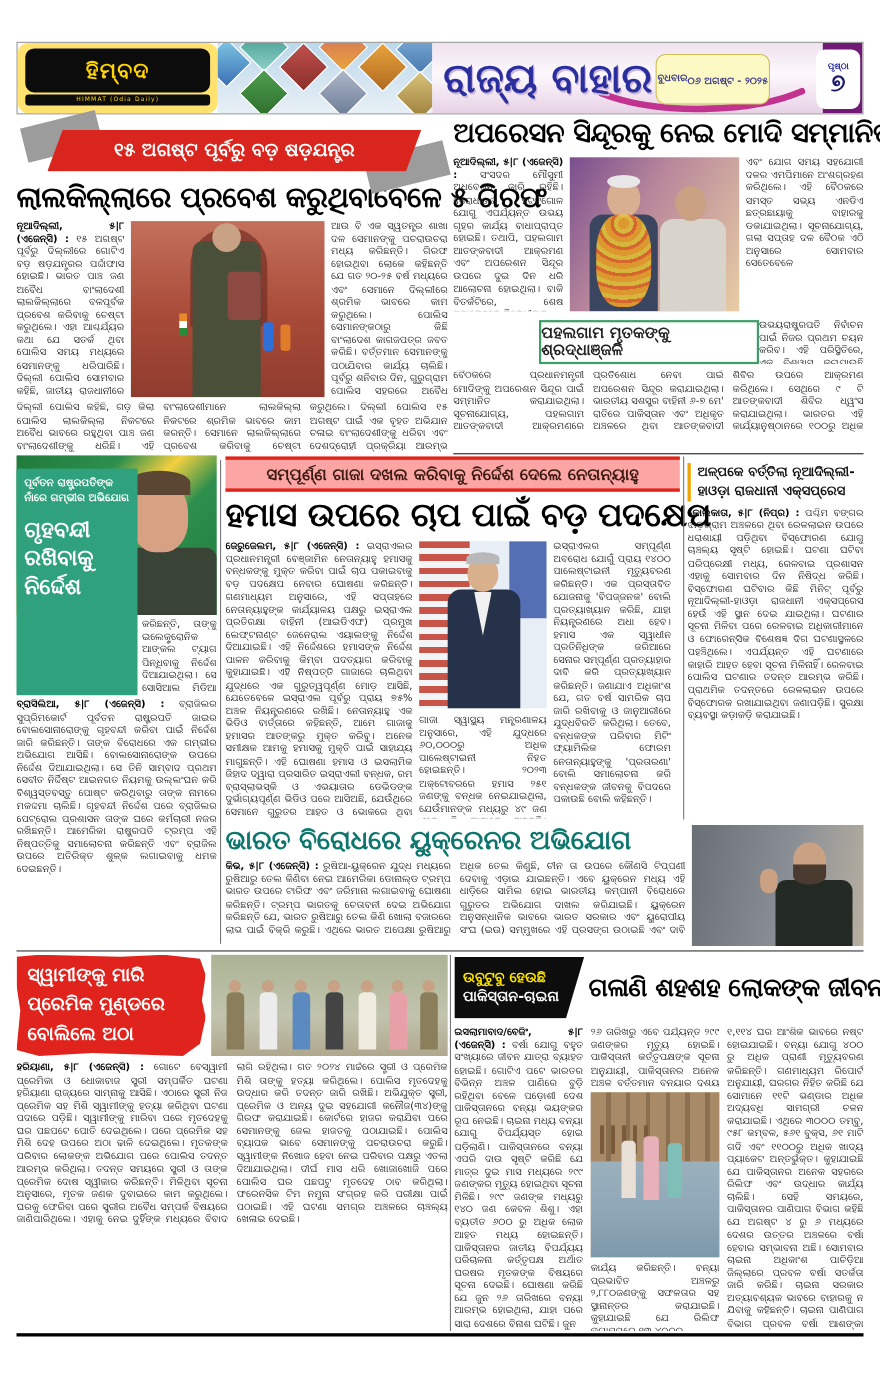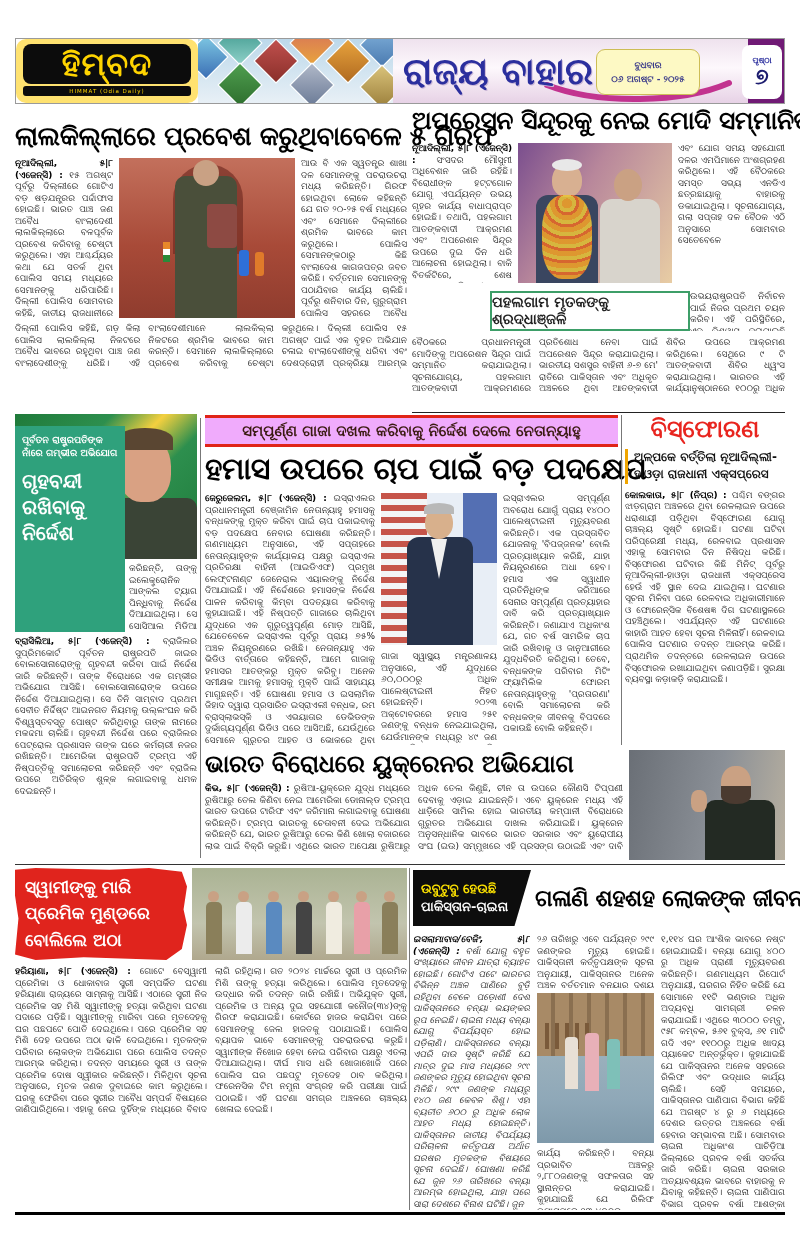--- a/index.html
+++ b/index.html
@@ -7,30 +7,30 @@
   body { width:800px; height:1258px; position:relative; font-family:"DejaVu Sans", sans-serif; color:#1a1a1a; }
   .abs { position:absolute; }
   .just { text-align:justify; overflow:hidden; }
   .body-txt { font-size:9px; line-height:1.28; color:#222; }
   .dateline { font-weight:bold; color:#000; }
 
   
   .masthead { top:38px; left:15px; width:770px; height:66px; border:1px solid #9a9a9a; display:flex; overflow:hidden; }
   .logo-card { width:182px; background:#ffe270; border-radius:10px; padding:5px 7px; position:relative; flex:none; }
   .logo-box { background:#0c0c0c; border-radius:8px; height:40px; display:flex; align-items:center; justify-content:center;
-              color:#ffd400; font-size:32px; font-weight:bold; letter-spacing:1px; }
+              color:#ffd400; font-size:20px; font-weight:bold; letter-spacing:1px; }
   .logo-sub { background:#0c0c0c; border-radius:3px; margin-top:2px; height:10px; display:flex; align-items:center; justify-content:center;
               color:#ffd400; font-size:5.5px; letter-spacing:1px; }
   .collage { width:195px; position:relative; background:linear-gradient(180deg,#bcd8ea,#e8f0f6); overflow:hidden; flex:none; }
   .dm { position:absolute; width:32px; height:32px; transform:rotate(45deg); border:1px solid #fff; }
   .title-area { flex:1; position:relative; background:linear-gradient(180deg,#efe2ee,#fdf8fc 45%,#e7d2e6); display:flex; align-items:center; }
   .section-title { color:#2b2f9e; font-size:37px; font-weight:bold; padding-left:10px; text-shadow:1px 1px 0 #cbb8d8; position:relative; z-index:2; }
   .swoosh { position:absolute; left:150px; top:40px; z-index:1; }
   .date-box { position:absolute; right:48px; top:10px; width:104px; height:46px; background:#fdf9c4; border:1px solid #cdbd56;
-              border-radius:9px; display:flex; flex-direction:column; align-items:center; justify-content:center; z-index:3; }
+              border-radius:9px; display:flex; flex-direction:row; align-items:center; justify-content:center; z-index:3; }
   .date-day { font-size:9px; font-weight:bold; color:#3a3a8a; }
   .date-date { font-size:9px; font-weight:bold; color:#3a3a8a; margin-top:3px; }
   .page-band { width:36px; background:#701a75; position:relative; flex:none; }
   .page-card { position:absolute; right:2px; top:6px; width:40px; height:54px; background:#fff; border-radius:8px;
                display:flex; flex-direction:column; align-items:center; justify-content:center; }
   .page-label { font-size:8px; font-weight:bold; color:#2b2f9e; }
   .page-num { font-size:22px; font-weight:bold; color:#1b1b6e; line-height:1; }
 
   
   .a1 { top:112px; left:15px; width:392px; }
@@ -84,21 +84,21 @@
   .bo-hair { position:absolute; left:102px; top:14px; width:56px; height:22px; border-radius:50% 50% 0 0; background:#5a4632; }
   .bo-suit { position:absolute; left:88px; top:84px; width:94px; height:62px; background:#3a4436; border-radius:10px 10px 0 0; }
   .green-box { position:absolute; left:0; top:12px; width:110px; height:206px; background:#2fa17c; color:#fff; padding:8px 7px; }
   .gb-small { font-size:9.5px; font-weight:bold; line-height:1.35; }
   .gb-big { font-size:20px; font-weight:800; line-height:1.3; margin-top:8px; }
   .a3-side { position:absolute; right:0; top:149px; width:68px; height:66px; }
   .a3-body { position:absolute; left:0; top:222px; width:182px; height:218px; }
 
   
   .a4 { top:415px; left:205px; width:413px; position:absolute; }
-  .kicker { border-top:3px solid #e02418; border-bottom:3px solid #e02418; background:#f0abfc; text-align:center;
+  .kicker { border-top:3px solid #e02418; border-bottom:3px solid #e02418; background:#fca5a5; text-align:center;
             font-size:15px; font-weight:bold; color:#3a1a10; padding:4px 0; }
   .a4-head { font-size:30px; font-weight:800; color:#000; white-space:nowrap; letter-spacing:-0.5px; margin-top:4px; }
   .a4-row { display:flex; gap:6px; margin-top:6px; height:252px; }
   .a4-colA { width:170px; }
   .a4-mid { width:116px; flex:none; }
   .a4-colB { width:107px; }
   .photo-netanyahu { width:116px; height:152px; position:relative; overflow:hidden; background:#e8eef6; }
   .nt-stripes { position:absolute; left:0; top:0; width:46px; height:100%;
      background:repeating-linear-gradient(180deg,#c0392b 0 6px,#f5f5f5 6px 12px); opacity:.85; }
   .nt-blue { position:absolute; right:0; top:0; width:34px; height:70px; background:#2e4fa3; opacity:.8; }
@@ -112,21 +112,21 @@
   .a5 { top:415px; left:625px; width:160px; position:absolute; }
   .a5-head { color:#e8251f; font-size:24px; font-weight:800; text-align:center; }
   .a5-sub { border-left:3px solid #f0a500; padding-left:6px; margin-top:6px; font-size:12px; font-weight:bold; line-height:1.45; color:#111; }
   .a5-body { margin-top:6px; height:240px; }
 
   .vrule1 { top:418px; left:200px; width:1px; height:440px; background:#777; }
   .vrule2 { top:415px; left:621px; width:1px; height:330px; background:#777; }
 
   
   .a6 { top:750px; left:205px; width:580px; height:113px; position:absolute; }
-  .a6-head { font-size:24px; font-weight:800; color:#000000; white-space:nowrap; letter-spacing:-0.3px; width:418px; }
+  .a6-head { font-size:24px; font-weight:800; color:#0f766e; white-space:nowrap; letter-spacing:-0.3px; width:418px; }
   .a6-body { width:418px; margin-top:5px; height:72px; column-count:2; column-gap:8px; }
   .photo-zelensky { position:absolute; right:0; top:0; width:156px; height:110px; overflow:hidden;
      background:linear-gradient(100deg,#6a6f76 0%,#8a8f96 55%,#b8b0a0 100%); }
   .zl-face { position:absolute; left:92px; top:16px; width:30px; height:36px; border-radius:46%; background:#caa183; }
   .zl-beard { position:absolute; left:92px; top:36px; width:30px; height:18px; border-radius:0 0 45% 45%; background:#4a3a30; }
   .zl-body { position:absolute; left:76px; top:50px; width:70px; height:60px; background:#232a23; border-radius:10px 10px 0 0; }
   .zl-hand { position:absolute; left:62px; top:40px; width:16px; height:22px; border-radius:40%; background:#caa183; }
 
   .hrule-mid { top:864px; left:15px; width:770px; height:1px; background:#333; }
 
@@ -142,21 +142,21 @@
 
   
   .a8 { top:868px; left:413px; width:372px; position:absolute; }
   .a8-hrow { display:flex; align-items:center; height:60px; }
   .black-box { width:118px; height:56px; flex:none; background:#0d0d0d; color:#fff; padding:6px 8px;
      clip-path:polygon(0 0,100% 0,86% 100%,0 100%); display:flex; flex-direction:column; justify-content:center; }
   .bb-l1 { color:#ffe400; font-size:13px; font-weight:800; }
   .bb-l2 { color:#fff; font-size:13px; font-weight:800; margin-top:2px; }
   .a8-head { font-size:23px; font-weight:800; color:#000; white-space:nowrap; letter-spacing:-0.5px; padding-left:4px; }
   .a8-row { display:flex; gap:7px; margin-top:6px; height:276px; }
-  .a8-c1 { width:117px;font-style:italic; }
+  .a8-c1 { width:117px; }
   .a8-c2 { width:117px; flex:none; display:flex; flex-direction:column; gap:5px; }
   .a8-c3 { flex:1; }
   .a8-c2t { height:54px; }
   .a8-c2b { flex:1; }
   .photo-flood { width:117px; height:150px; flex:none; position:relative; overflow:hidden; background:#b59a7a; }
   .fl-bldg { position:absolute; left:0; top:0; width:100%; height:42%;
      background:repeating-linear-gradient(90deg,#a88a66 0 14px,#8a6f50 14px 18px); }
   .fl-water { position:absolute; left:0; bottom:0; width:100%; height:58%;
      background:linear-gradient(180deg,#9ab0bc 0%,#8fa8b8 50%,#7e99aa 100%); }
   .fl-p1 { position:absolute; left:28px; top:44px; width:13px; height:52px; background:#e8e0d6; border-radius:4px 4px 0 0; }
@@ -199,20 +199,25 @@
   </div>
   <div class="page-band">
     <div class="page-card">
       <div class="page-label">ପୃଷ୍ଠା</div>
       <div class="page-num">୭</div>
     </div>
   </div>
 </div>
 
 <div class="abs a1">
+  <div class="ribbon-wrap">
+    <div class="ribbon-shadow1"></div>
+    <div class="ribbon-shadow2"></div>
+    <div class="ribbon">୧୫ ଅଗଷ୍ଟ ପୂର୍ବରୁ ବଡ଼ ଷଡ଼ଯନ୍ତ୍ର</div>
+  </div>
   <div class="a1-head">ଲାଲକିଲ୍ଲାରେ ପ୍ରବେଶ କରୁଥିବାବେଳେ ୫ ଗିରଫ</div>
   <div class="a1-row">
     <div class="a1-colL body-txt just">
       <span class="dateline">ନୂଆଦିଲ୍ଲୀ, ୫|୮ (ଏଜେନ୍ସି) :</span>
       <span>୧୫ ଅଗଷ୍ଟ ପୂର୍ବରୁ ଦିଲ୍ଲୀରେ ଗୋଟିଏ ବଡ଼ ଷଡ଼ଯନ୍ତ୍ରର ପର୍ଦ୍ଦାଫାସ ହୋଇଛି। ଭାରତ ପାଞ୍ଚ ଜଣ ଅବୈଧ ବାଂଲାଦେଶୀ ଲାଲକିଲ୍ଲାରେ ବଳପୂର୍ବକ ପ୍ରବେଶ କରିବାକୁ ଚେଷ୍ଟା କରୁଥିଲେ। ଏହା ଆଶ୍ଚର୍ଯ୍ୟର କଥା ଯେ ସତର୍କ ଥିବା ପୋଲିସ ସମୟ ମଧ୍ୟରେ ସେମାନଙ୍କୁ ଧରିପାରିଛି। ଦିଲ୍ଲୀ ପୋଲିସ ସୋମବାର କହିଛି, ଜାତୀୟ ରାଜଧାନୀରେ ପାଞ୍ଚ ଜଣ ବାଂଲାଦେଶୀଙ୍କୁ ଗିରଫ କରାଯାଇଛି। ପୋଲିସ ଅନୁଯାୟୀ, ସେମାନେ ସମସ୍ତେ ଅବୈଧ ପ୍ରବାସୀ। ସେମାନେ ଲାଲକିଲ୍ଲା ପରିସରରେ ବଳପୂର୍ବକ ପ୍ରବେଶ କରିବାକୁ ଚେଷ୍ଟା କରିଥିଲେ।</span>
     </div>
     <div class="photo-redfort">
       <div class="rf-arch"></div>
         <div class="rf-fig1"></div>
         <div class="rf-fig2"></div>
@@ -285,21 +290,20 @@
           <div class="nt-head"></div>
           <div class="nt-hair"></div>
       </div>
       <div class="a4-underphoto body-txt just">ଗାଜା ସ୍ୱାସ୍ଥ୍ୟ ମନ୍ତ୍ରଣାଳୟ ଅନୁସାରେ, ଏହି ଯୁଦ୍ଧରେ ୬୦,୦୦୦ରୁ ଅଧିକ ପାଲେଷ୍ଟାଇନୀ ନିହତ ହୋଇଛନ୍ତି। ୨୦୨୩ ଅକ୍ଟୋବରରେ ହମାସ ୨୫୧ ଜଣଙ୍କୁ ବନ୍ଧକ ନେଇଯାଇଥିଲା, ଯେଉଁମାନଙ୍କ ମଧ୍ୟରୁ ୪୯ ଜଣ ଏବେ ବି ଗାଜାରେ ଅଛନ୍ତି। ସେଥିରେ ୨୭ ଜଣଙ୍କୁ ମୃତ ବୋଲି ଇସ୍ରାଏଲ ସେନା ଦାବି କରିଛି। ଏହି ଅଭିଯାନ ଅନ୍ତର୍ଜାତୀୟ ସମ୍ପ୍ରଦାୟରେ ମିଶ୍ରିତ ପ୍ରତିକ୍ରିୟା ସୃଷ୍ଟି କରିଛି।</div>
     </div>
     <div class="a4-colB body-txt just">ଇସ୍ରାଏଲର ସମ୍ପୂର୍ଣ୍ଣ ଅବରୋଧ ଯୋଗୁଁ ପ୍ରାୟ ୧୪୦୦ ପାଲେଷ୍ଟାଇନୀ ମୃତ୍ୟୁବରଣ କରିଛନ୍ତି। ଏକ ପ୍ରସ୍ତାବିତ ଯୋଜନାକୁ 'ବିପଜ୍ଜନକ' ବୋଲି ପ୍ରତ୍ୟାଖ୍ୟାନ କରିଛି, ଯାହା ନିୟନ୍ତ୍ରଣରେ ଅଧା ହେବ। ହମାସ ଏକ ସ୍ୱାଧୀନ ପ୍ରତିନିଧିଙ୍କ ଜରିଆରେ ସେନାର ସମ୍ପୂର୍ଣ୍ଣ ପ୍ରତ୍ୟାହାର ଦାବି କରି ପ୍ରତ୍ୟାଖ୍ୟାନ କରିଛନ୍ତି। ଜଣାଯାଏ ଅଧିକାଂଶ ଯେ, ଗତ ବର୍ଷ ସାମରିକ ଚାପ ଜାରି ରଖିବାକୁ ଓ ଜାନୁଆରୀରେ ଯୁଦ୍ଧବିରତି କରିଥିଲା। ତେବେ, ବନ୍ଧକଙ୍କ ପରିବାର ମିଟିଂ ଫ୍ୟାମିଲିକ ଫୋରମ ନେତାନ୍ୟାହୁଙ୍କୁ 'ପ୍ରତାରଣା' ବୋଲି ସମାଲୋଚନା କରି ବନ୍ଧକଙ୍କ ଜୀବନକୁ ବିପଦରେ ପକାଉଛି ବୋଲି କହିଛନ୍ତି।</div>
   </div>
 </div>
 
 <div class="abs a5">
-  <div class="a5-head">ବିସ୍ଫୋରଣ</div>
   <div class="a5-sub">ଅଳ୍ପକେ ବର୍ତ୍ତିଲା ନୂଆଦିଲ୍ଲୀ-ହାଓଡ଼ା ରାଜଧାନୀ ଏକ୍ସପ୍ରେସ</div>
   <div class="a5-body body-txt just">
     <span class="dateline">କୋଲକାତା, ୫|୮ (ନିପ୍ର) :</span>
     <span>ପଶ୍ଚିମ ବଙ୍ଗର ଝାଡ଼ଗ୍ରାମ ଅଞ୍ଚଳରେ ଥିବା ରେଳଲାଇନ ଉପରେ ଧରାଶାୟୀ ପଡ଼ିଥିବା ବିସ୍ଫୋରଣ ଯୋଗୁ ଚାଞ୍ଚଲ୍ୟ ସୃଷ୍ଟି ହୋଇଛି। ଘଟଣା ଘଟିବା ପରିପ୍ରେକ୍ଷୀ ମଧ୍ୟ, ରେଳବାଇ ପ୍ରଶାସନ ଏହାକୁ ସୋମବାର ଦିନ ନିଷିଦ୍ଧ କରିଛି। ବିସ୍ଫୋରଣ ଘଟିବାର କିଛି ମିନିଟ୍ ପୂର୍ବରୁ ନୂଆଦିଲ୍ଲୀ-ହାଓଡ଼ା ରାଜଧାନୀ ଏକ୍ସପ୍ରେସ ହେଉଁ ଏହି ସ୍ଥାନ ଦେଇ ଯାଇଥିଲା। ଘଟଣାର ସୂଚନା ମିଳିବା ପରେ ରେଳବାଇ ଅଧିକାରୀମାନେ ଓ ଫୋରେନ୍ସିକ ବିଶେଷଜ୍ଞ ଦିଗ ଘଟଣାସ୍ଥଳରେ ପହଞ୍ଚିଥିଲେ। ଏପର୍ଯ୍ୟନ୍ତ ଏହି ଘଟଣାରେ କାହାରି ଆହତ ହେବା ସୂଚନା ମିଳିନାହିଁ। ରେଳବାଇ ପୋଲିସ ଘଟଣାର ତଦନ୍ତ ଆରମ୍ଭ କରିଛି। ପ୍ରାଥମିକ ତଦନ୍ତରେ ରେଳଲାଇନ ଉପରେ ବିସ୍ଫୋରକ ରଖାଯାଇଥିବା ଜଣାପଡ଼ିଛି। ସୁରକ୍ଷା ବ୍ୟବସ୍ଥା କଡ଼ାକଡ଼ି କରାଯାଇଛି।</span>
   </div>
 </div>
 
 <div class="abs vrule1"></div>
 <div class="abs vrule2"></div>
 

